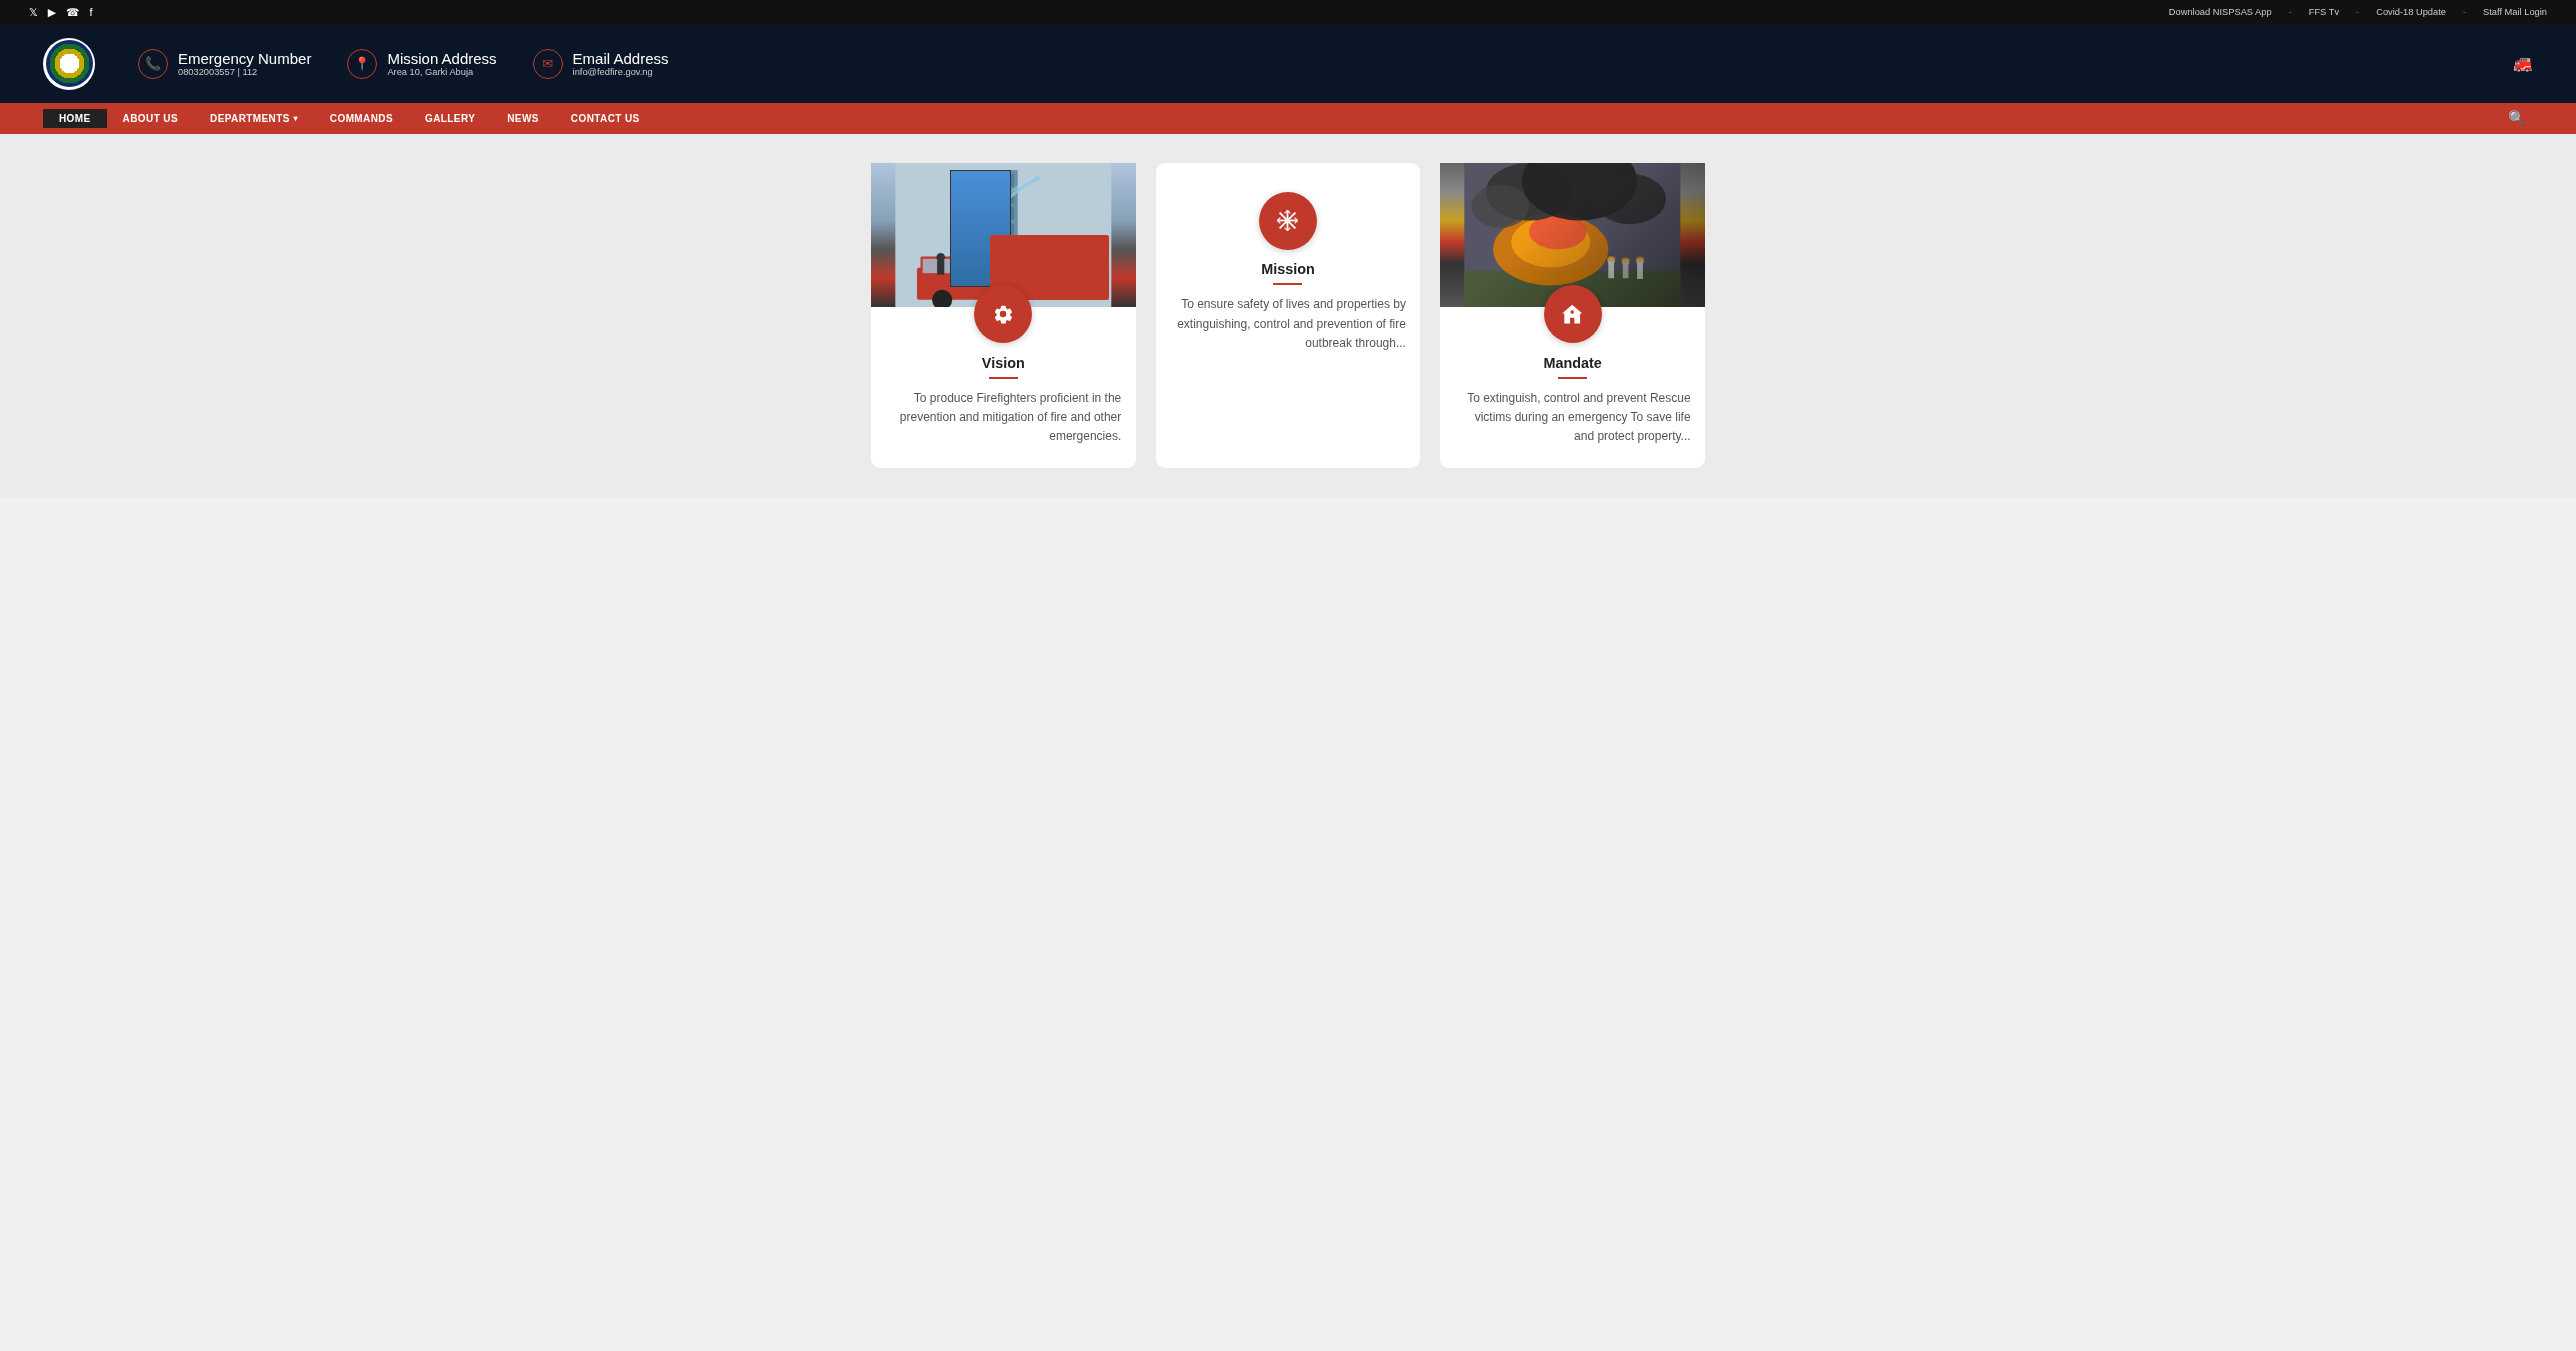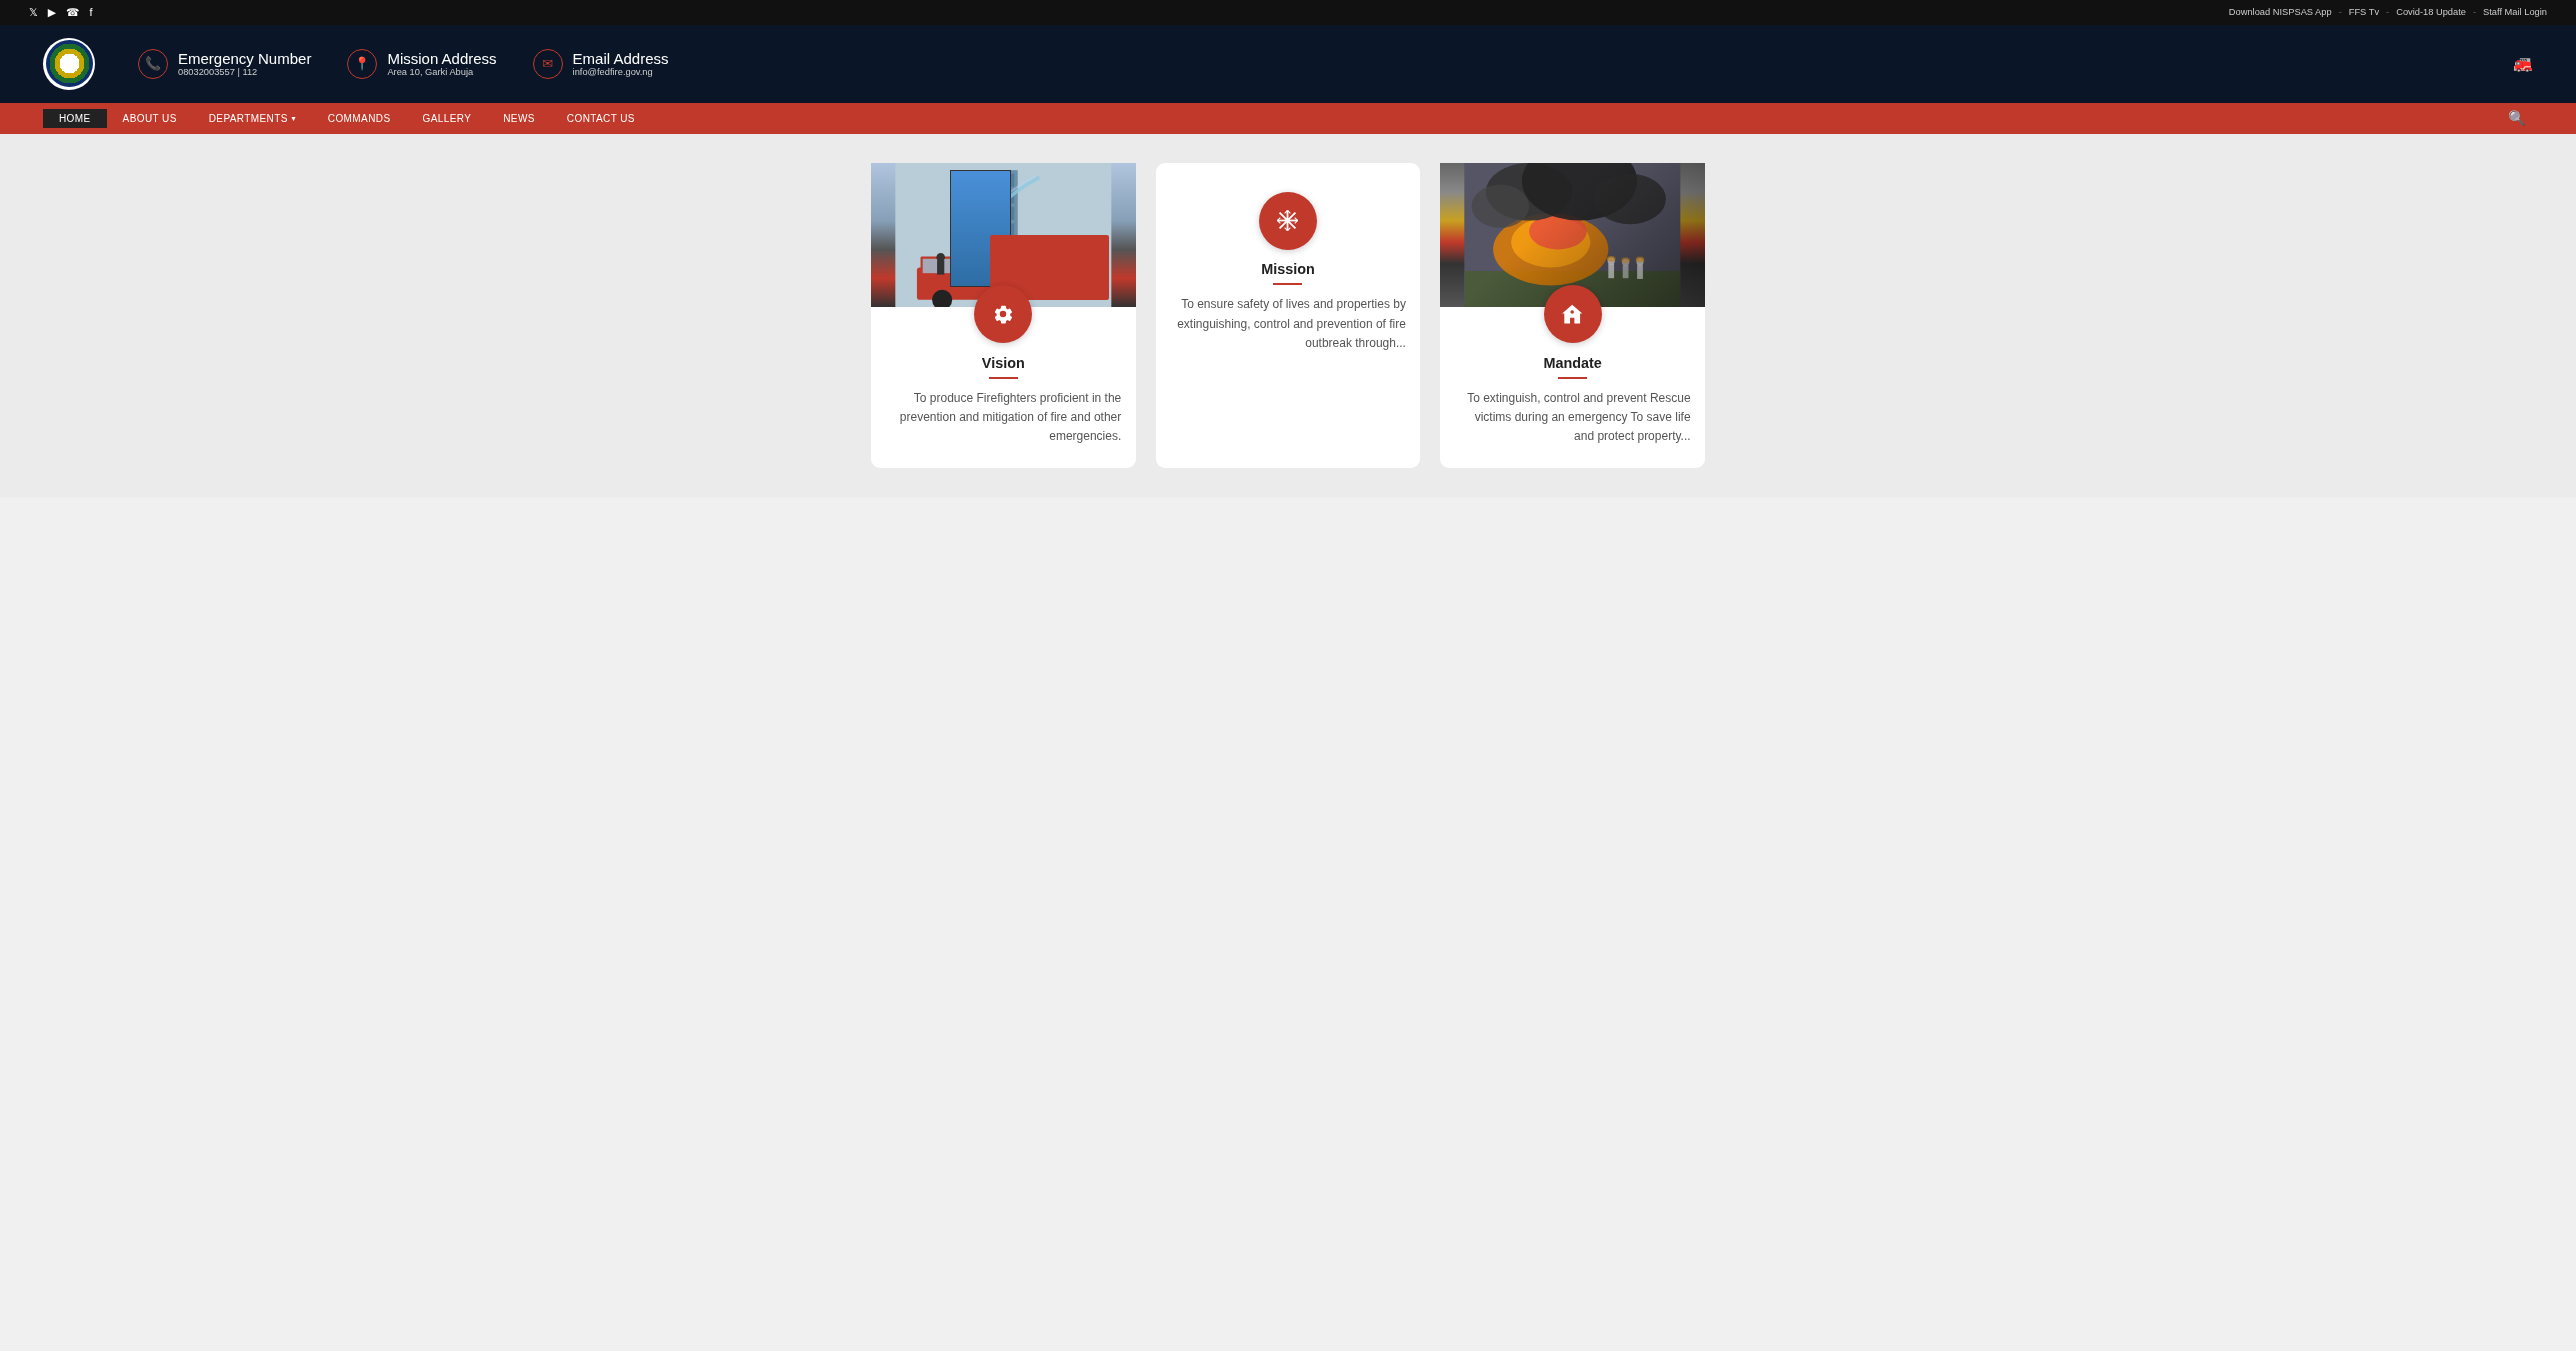--- a/index.html
+++ b/index.html
@@ -9,21 +9,21 @@
     .top-bar {
       background: #111;
       color: #ccc;
       padding: 5.8px 29px;
       display: flex;
       justify-content: space-between;
       align-items: center;
     }
     .top-bar-social { display: flex; gap: 10px; align-items: center; }
     .top-bar-social span { color: #fff; font-size: 10.8px; cursor: pointer; }
-    .top-bar-links { display: flex; gap: 7px; font-size: 9.3px; align-items: center; }
+    .top-bar-links { display: flex; gap: 17px; font-size: 9.3px; align-items: center; }
     .top-bar-links a { color: #ccc; text-decoration: none; }
     .separator { color: #666; }
 
     
     .header {
       background: #0a1628;
       padding: 13px 43px;
       display: flex;
       align-items: center;
       gap: 43px;
@@ -64,21 +64,21 @@
       display: flex;
       align-items: center;
       padding: 0 43px;
       position: relative;
     }
     .nav-items { display: flex; align-items: center; flex: 1; }
     .nav-item {
       padding: 4px 16px;
       color: #fff;
       font-size: 10px;
-      font-weight: 400;
+      font-weight: 700;
       cursor: pointer;
       display: flex; align-items: center; gap: 3.6px;
       letter-spacing: 0.4px;
       text-transform: uppercase;
     }
     .nav-item.active { background: #222; }
     .nav-search {
       color: #fff; font-size: 14.4px; cursor: pointer; padding: 7.2px;
     }
     .chevron { font-size: 8px; }

